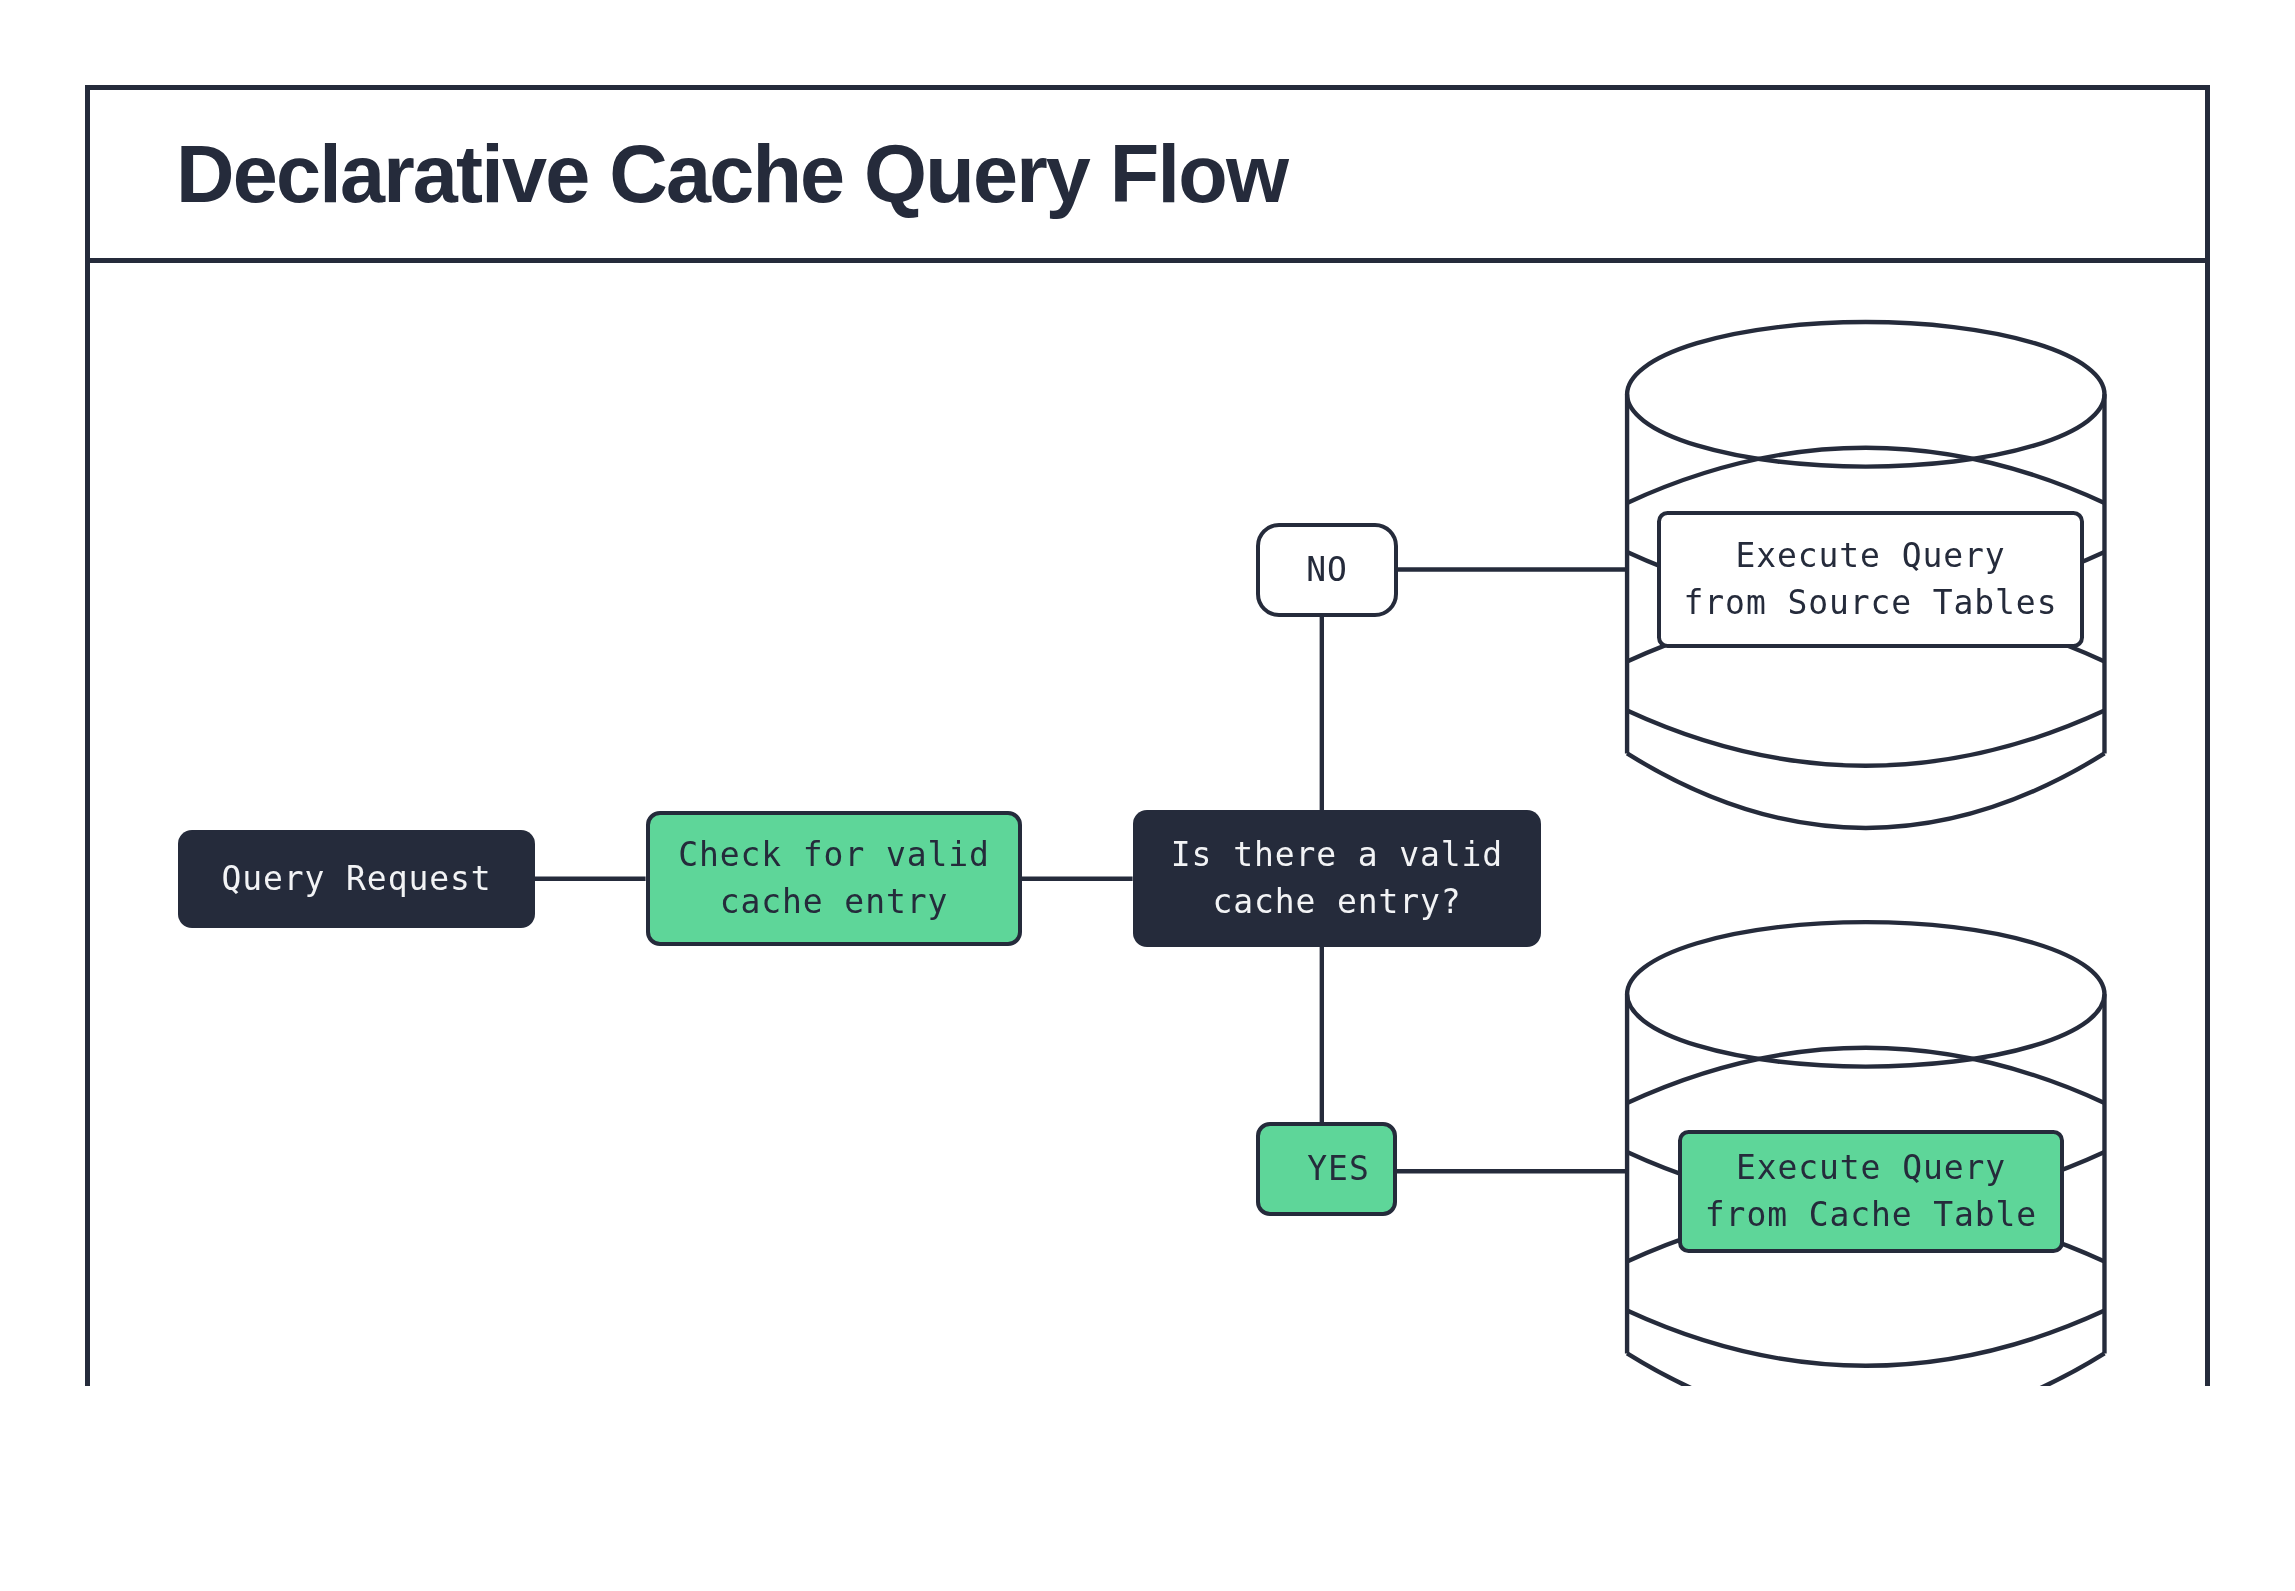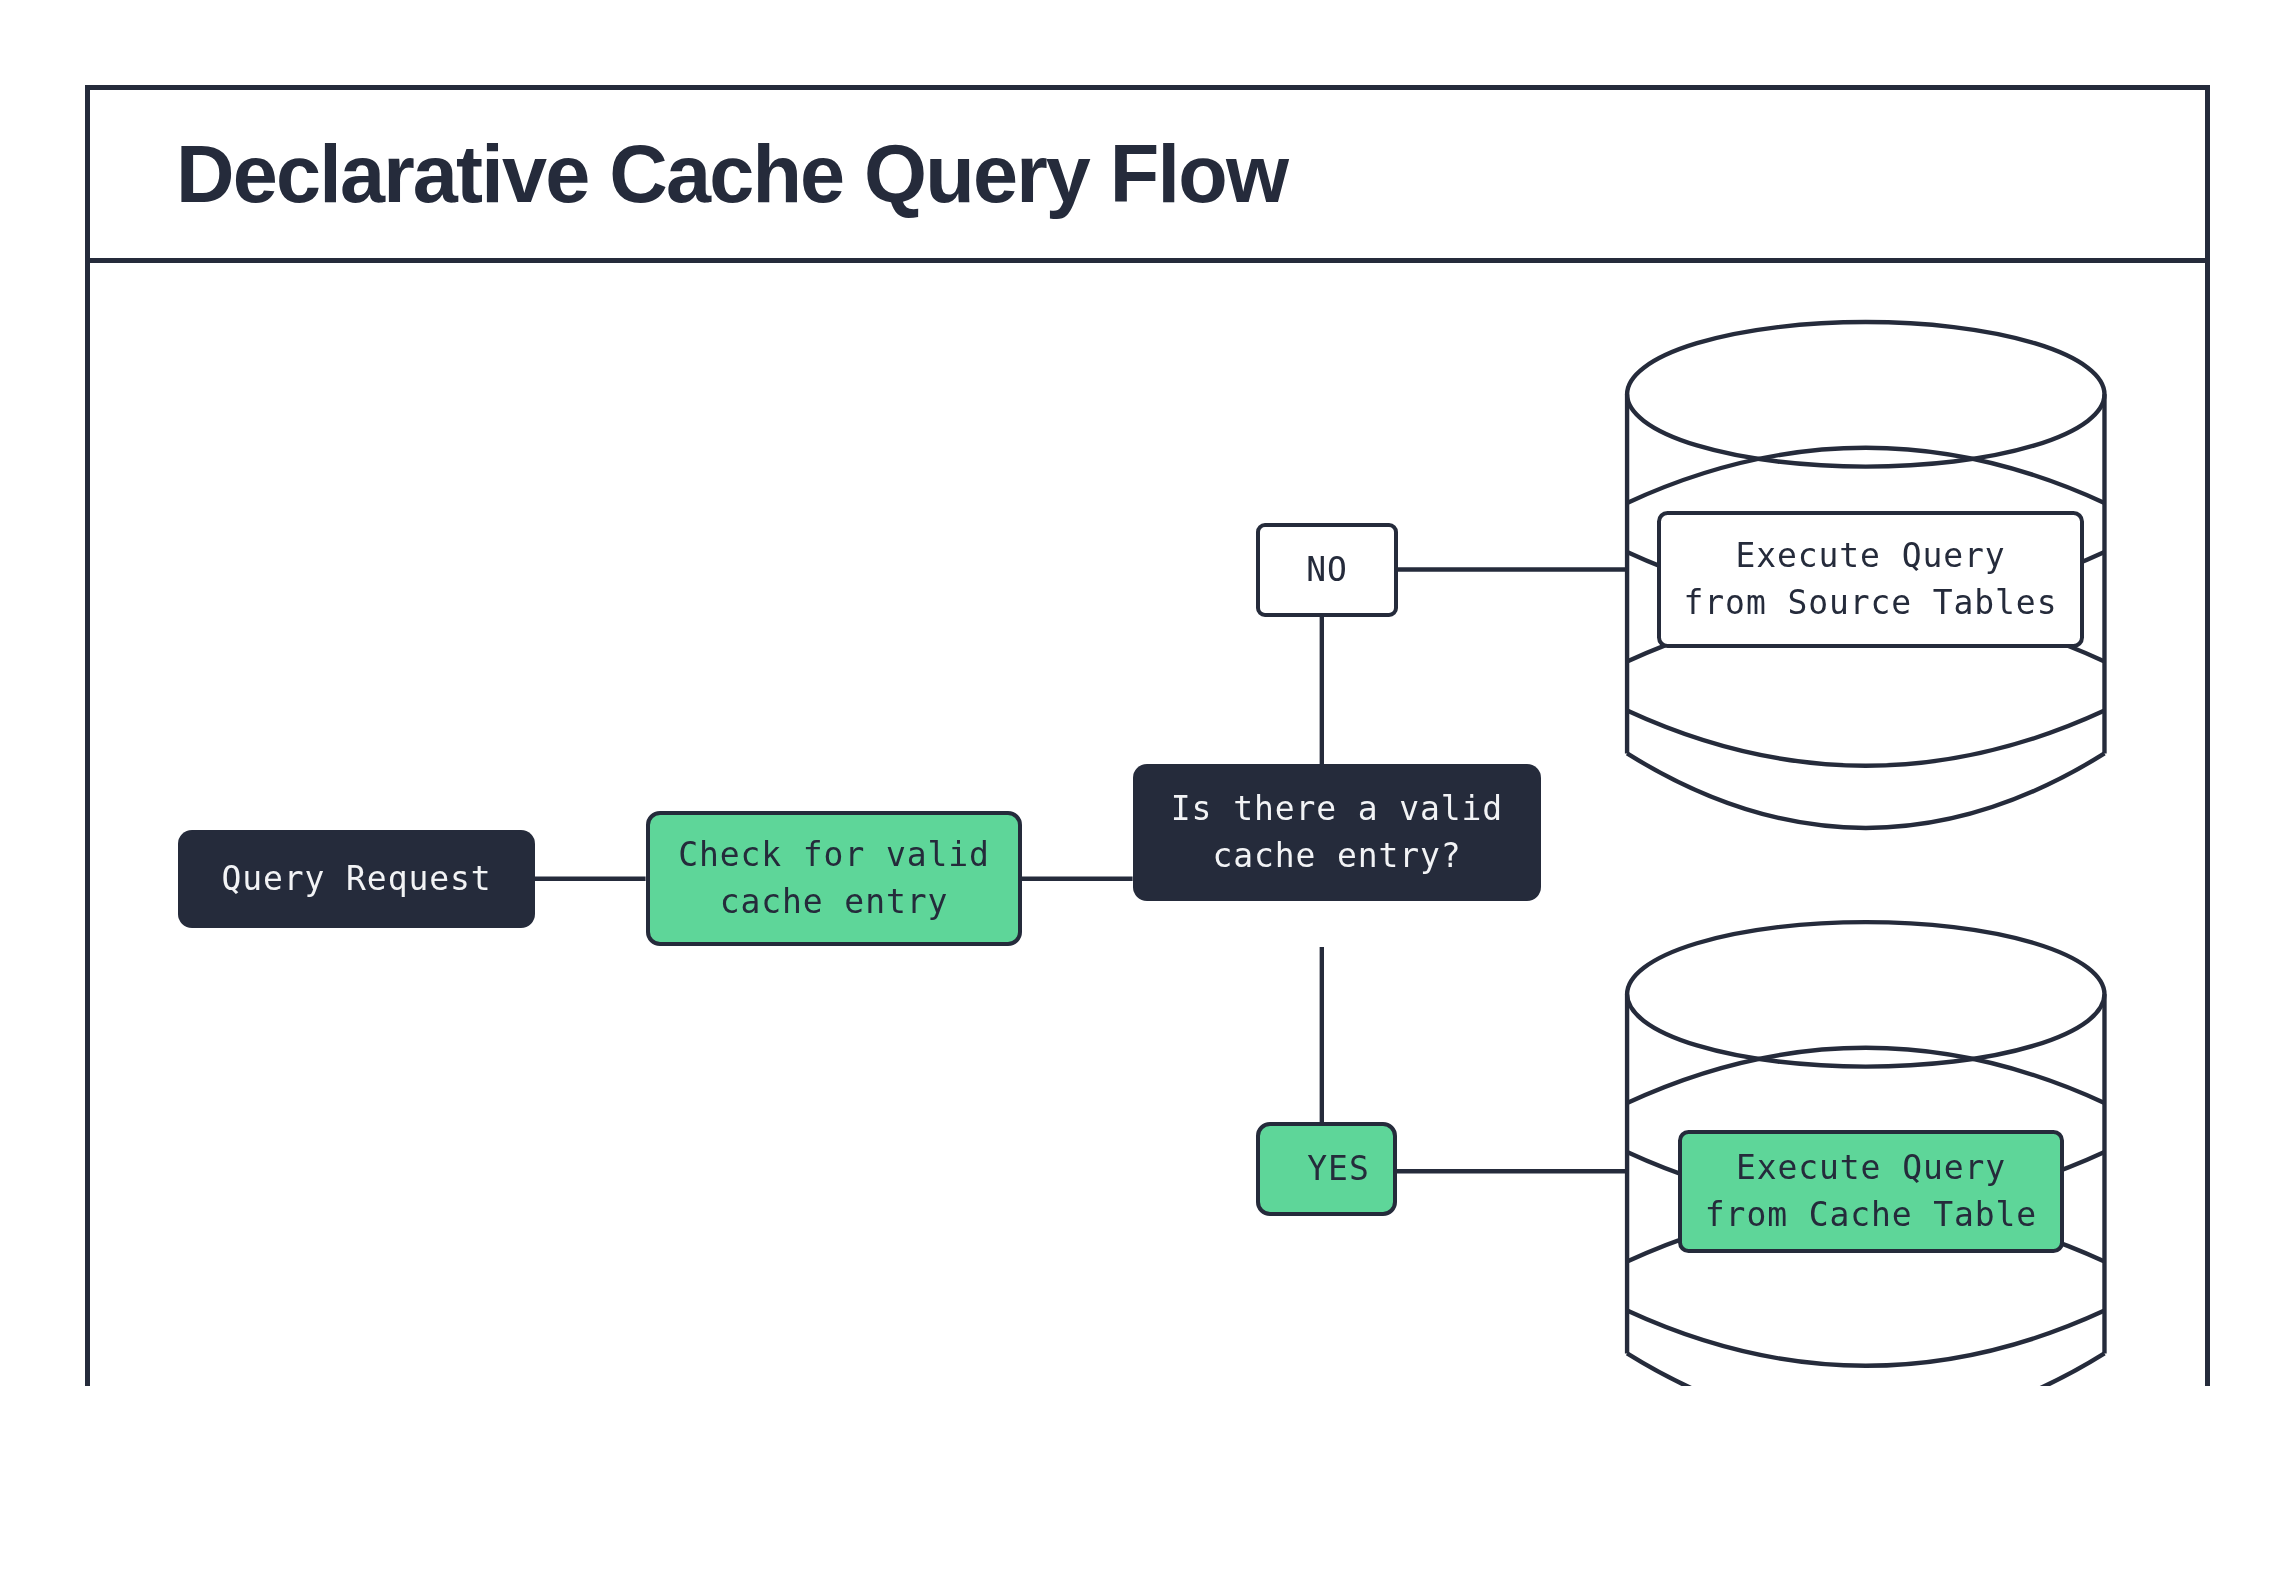--- a/index.html
+++ b/index.html
@@ -77,25 +77,25 @@
     border-radius: 14px;
   }
   .node--green {
     background: var(--green);
     border: 4.4px solid var(--navy);
     border-radius: 14px;
   }
   .node--white {
     background: var(--white);
     border: 4.4px solid var(--navy);
-    border-radius: 9px;
+    border-radius: 23px;
   }
   #node-query    { left: 178px;  top: 830px;  width: 357px; height: 98px; }
   #node-check    { left: 646px;  top: 811px;  width: 376px; height: 135px; }
-  #node-decision { left: 1133px; top: 764px;  width: 408px; height: 137px; }
+  #node-decision { left: 1133px; top: 810px;  width: 408px; height: 137px; }
   #node-no       { left: 1256px; top: 523px;  width: 142px; height: 94px; }
   #node-yes      { left: 1256px; top: 1122px; width: 141px; height: 94px; padding-left: 24px; }
   #node-exec-source { left: 1657px; top: 511px;  width: 427px; height: 137px; border-radius: 10.5px; }
   #node-exec-cache  { left: 1678px; top: 1130px; width: 386px; height: 123px; border-radius: 10.5px; }
 </style>
 </head>
 <body>
 
 <div id="canvas">
 

